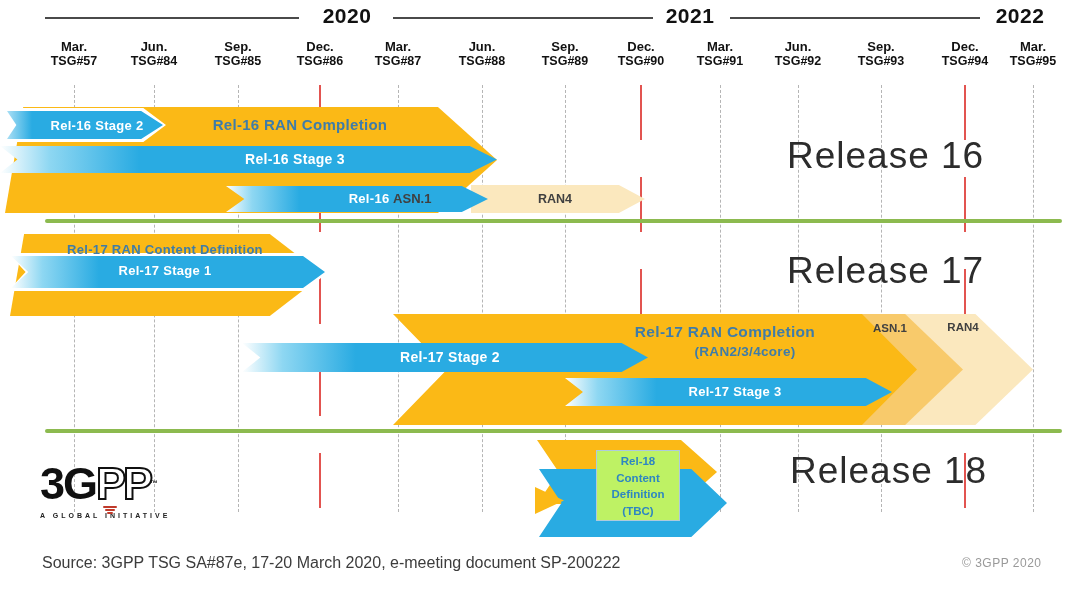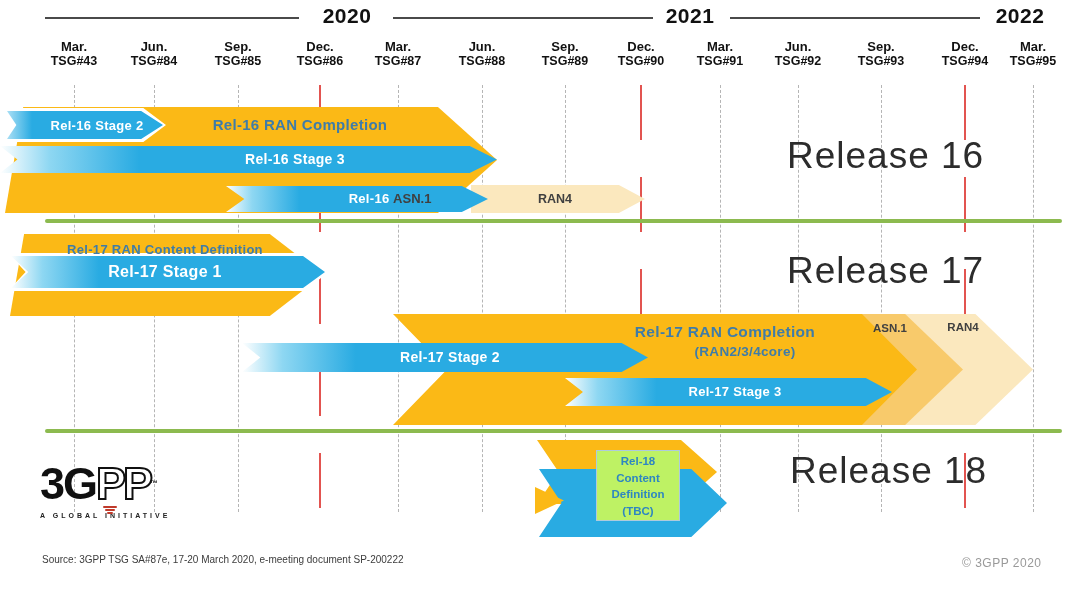--- a/index.html
+++ b/index.html
@@ -51,39 +51,39 @@
 
   
   #logo{position:absolute;left:40px;top:462px;z-index:7;}
   #logo .big{font-size:45px;font-weight:800;color:#101010;line-height:44px;letter-spacing:-2px;}
   #logo .hollow{color:#fff;-webkit-text-stroke:2px #101010;letter-spacing:-3px;}
   #logo .tm{font-size:8px;color:#101010;vertical-align:top;}
   #logo .tagline{font-size:7px;font-weight:bold;color:#222;letter-spacing:3px;margin-top:6px;}
   .wave{background:#c03a2b;height:2px;border-radius:2px;margin:1px auto;}
   #waves{position:absolute;left:62px;top:43px;width:16px;}
 
-  #source-text{position:absolute;left:42px;top:554px;font-size:10px;color:#3c3c3c;z-index:7;}
+  #source-text{position:absolute;left:42px;top:554px;font-size:16px;color:#3c3c3c;z-index:7;}
   #copyright{position:absolute;left:962px;top:556px;font-size:12px;color:#999;z-index:7;letter-spacing:.5px;}
 </style>
 </head>
 <body>
 
 <div id="stage">
 
   <div class="yearline" style="left:45px;width:254px;"></div>
   <div class="yearline" style="left:393px;width:260px;"></div>
   <div class="yearline" style="left:730px;width:250px;"></div>
   <div class="year" style="left:347px;">2020</div>
   <div class="year" style="left:690px;">2021</div>
   <div class="year" style="left:1020px;">2022</div>
 
   <div id="meetings-row">
       <div class="meet" style="left: 74px;">
         <div class="mo">Mar.</div>
-        <div class="tsg">TSG#43</div>
+        <div class="tsg">TSG#57</div>
       </div>
       <div class="meet" style="left: 154px;">
         <div class="mo">Jun.</div>
         <div class="tsg">TSG#84</div>
       </div>
       <div class="meet" style="left: 238px;">
         <div class="mo">Sep.</div>
         <div class="tsg">TSG#85</div>
       </div>
       <div class="meet" style="left: 320px;">
@@ -174,21 +174,21 @@
   <div class="rel-label" style="left:787px;top:135px;">Release 16</div>
 
   <div class="shape gold" style="left:10px;top:234px;width:313px;height:82px;z-index:2;
               clip-path:polygon(4.5% 0,83% 0,100% 50%,83% 100%,0 100%);"></div>
   <div class="arrtext steeltxt" style="left:40px;top:242px;width:250px;text-align:center;font-size:13px;">Rel-17 RAN Content Definition</div>
 
   <div class="shape whitebg" style="left:8px;top:253px;width:320px;height:38px;z-index:3;
               clip-path:polygon(0 0,93% 0,100% 50%,93% 100%,0 100%,5.5% 50%);"></div>
   <div class="shape bluegrad" style="left:11px;top:256px;width:314px;height:32px;z-index:4;
               clip-path:polygon(0 0,93% 0,100% 50%,93% 100%,0 100%,5.5% 50%);"></div>
-  <div class="arrtext wtxt" style="left:45px;top:263px;width:240px;text-align:center;font-size:16px;">Rel-17 Stage 1</div>
+  <div class="arrtext wtxt" style="left:45px;top:263px;width:240px;text-align:center;font-size:13px;">Rel-17 Stage 1</div>
 
   <div class="shape creambg" style="left:905px;top:314px;width:128px;height:111px;z-index:2;
               clip-path:polygon(0 0,55% 0,100% 50%,55% 100%,0 100%);"></div>
   <div class="shape lorangebg" style="left:830px;top:314px;width:133px;height:111px;z-index:3;
               clip-path:polygon(0 0,56.5% 0,100% 50%,56.5% 100%,0 100%);"></div>
   <div class="shape gold" style="left:393px;top:314px;width:524px;height:111px;z-index:4;
               clip-path:polygon(0 0,89.5% 0,100% 50%,89.5% 100%,0 100%,10.3% 50%);"></div>
   <div class="arrtext steeltxt" style="left:545px;top:323px;width:360px;text-align:center;font-size:15.5px;">Rel-17 RAN Completion</div>
   <div class="arrtext steeltxt" style="left:565px;top:344px;width:360px;text-align:center;font-size:13.5px;">(RAN2/3/4core)</div>
   <div class="arrtext blktxt" style="left:860px;top:322px;width:60px;text-align:center;font-size:11.5px;z-index:8;">ASN.1</div>

